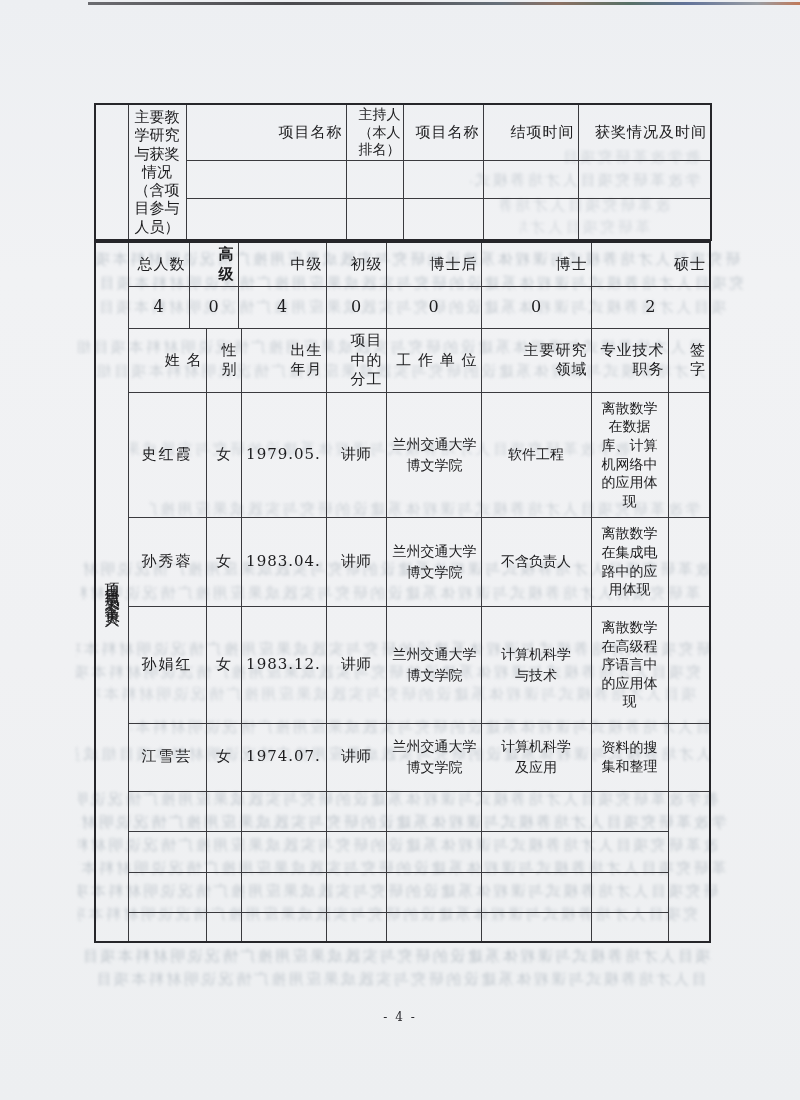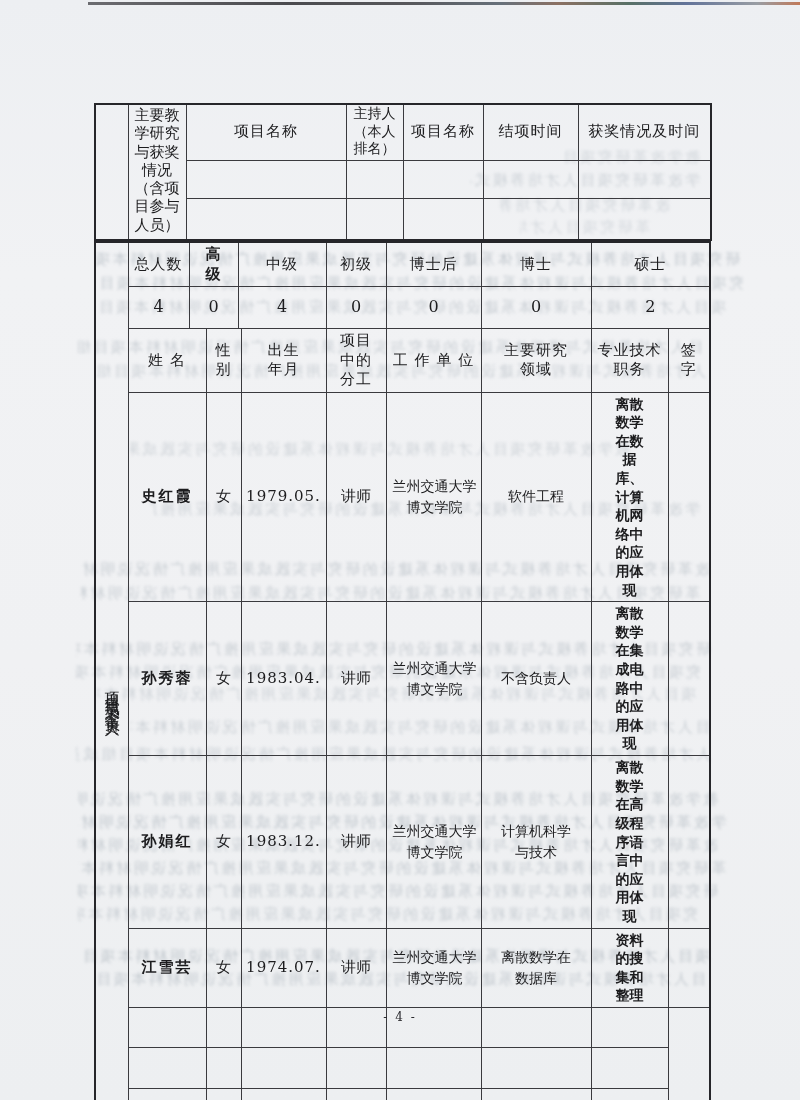--- a/index.html
+++ b/index.html
@@ -28,40 +28,40 @@
     border-collapse:collapse;table-layout:fixed;
     border:2px solid #26262a;
   }
   td,th{
     border:1px solid #3a3a3e;
     text-align:center;vertical-align:middle;
     font-weight:normal;padding:2px 3px;
     font-size:15px;line-height:1.3;color:#1c1c1e;
     overflow:hidden;
   }
-  th{letter-spacing:1px;}
-  #t1{width:616px;height:135px;font-family:Liberation Mono, monospace;}
+  th{letter-spacing:1px;text-align:right;}
+  #t1{width:616px;height:135px;}
   #t2{width:616px;height:690px;}
   .toplabel{text-align:center;padding:2px 5px;font-size:15px;line-height:1.22;letter-spacing:0;}
   .host-hd{font-size:14px;line-height:1.25;letter-spacing:0;padding:1px 2px;}
   .vlabel-cell{padding:0;}
   .vlabel{
     writing-mode:vertical-lr;text-orientation:mixed;
     display:inline-block;font-size:15px;letter-spacing:3px;line-height:1;
   }
   .wrap1 span{display:inline-block;width:1.2em;font-weight:bold;}
   .wrap2 span{display:inline-block;width:2.4em;}
   .wrap4 span{display:inline-block;width:4.6em;}
   .num{font-size:16px;}
-  .name-cell{letter-spacing:2px;font-weight:bold;}
+  .name-cell{letter-spacing:2px;}
   .org-cell{font-size:14px;line-height:1.5;padding:2px 4px;}
   .org-cell span{display:inline-block;width:6.3em;}
   .field-cell{font-size:14px;line-height:1.5;}
   .field-cell span{display:inline-block;width:5.2em;text-align:center;}
-  .duty-cell{font-size:14px;line-height:1.33;padding:2px 19px;font-weight:bold;}
+  .duty-cell{font-size:14px;line-height:1.33;padding:2px 5px;}
   .birth-cell{letter-spacing:1px;}
   #page-footer{
     position:absolute;left:0;top:1010px;width:800px;z-index:2;
     text-align:center;font-size:12px;letter-spacing:2px;color:#2a2a2e;
   }
 </style>
 </head>
 <body>
 
 <div id="bleed-layer">
@@ -209,21 +209,21 @@
       <td class="field-cell"><span>计算机科学与技术</span></td>
       <td class="duty-cell"><span>离散数学在高级程序语言中的应用体现</span></td>
       <td></td>
     </tr>
     <tr style="height:68px">
       <td colspan="2" class="name-cell"><span>江雪芸</span></td>
       <td colspan="2"><span>女</span></td>
       <td class="birth-cell"><span>1974.07.</span></td>
       <td><span>讲师</span></td>
       <td class="org-cell"><span>兰州交通大学博文学院</span></td>
-      <td class="field-cell"><span>离散数学在数据库</span></td>
+      <td class="field-cell"><span>计算机科学及应用</span></td>
       <td class="duty-cell"><span>资料的搜集和整理</span></td>
       <td></td>
     </tr>
 
     <tr style="height:40px">
       <td colspan="2"></td>
       <td colspan="2"></td>
       <td></td>
           <td></td>
       <td></td>

